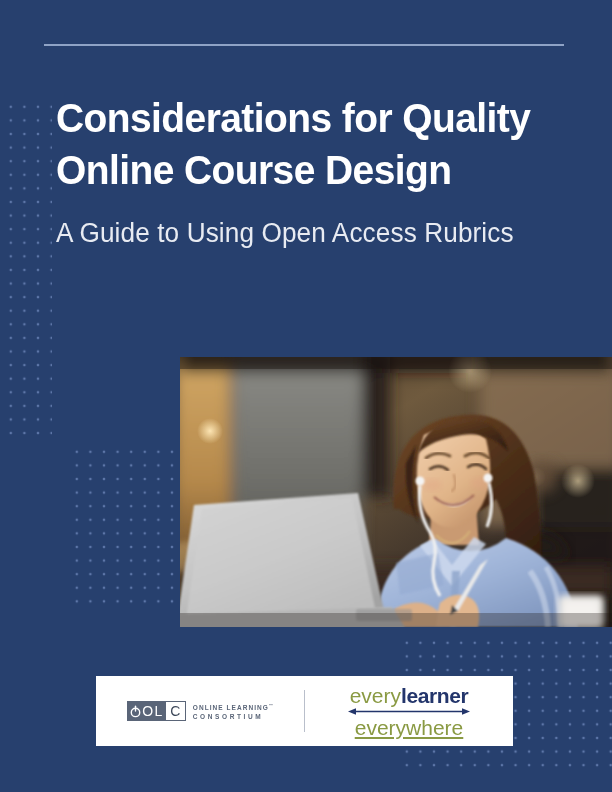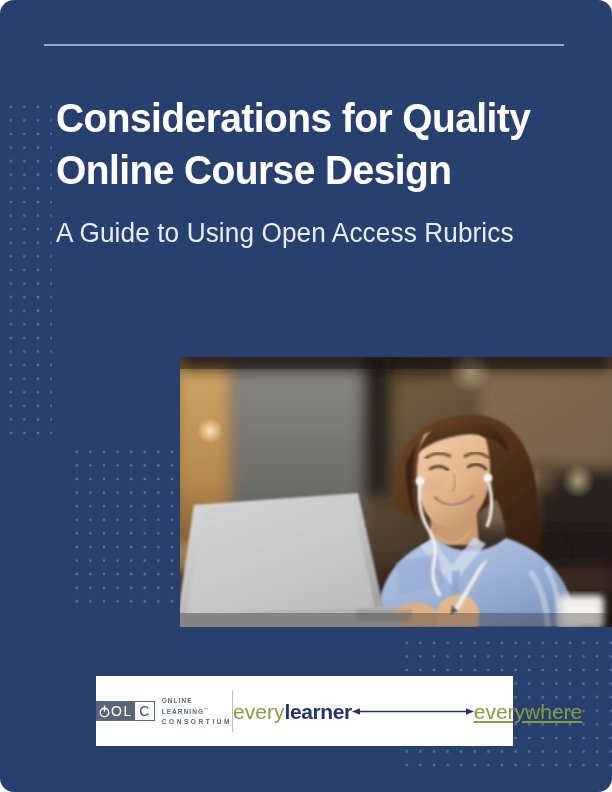--- a/index.html
+++ b/index.html
@@ -10,21 +10,20 @@
   body {
     font-family: "Liberation Sans", sans-serif;
   }
 
   #cover {
     position: relative;
     width: 612px;
     height: 792px;
     background: #27406E;
     overflow: hidden;
-    border-radius: 14px;
   }
 
   
   .dots {
     position: absolute;
     background-image: radial-gradient(circle, #5D76A8 1.25px, rgba(0,0,0,0) 1.6px);
     background-size: 13.6px 13.6px;
     background-position: 0 0;
     pointer-events: none;
   }
@@ -175,21 +174,21 @@
     letter-spacing: 1.05px;
     font-weight: 700;
   }
   .olc-words .line2 { letter-spacing: 2.6px; }
   .olc-tm { font-size: 4px; vertical-align: super; letter-spacing: 0; }
 
   
   .ele-lockup {
     position: relative;
     display: flex;
-    flex-direction: row;
+    flex-direction: column;
     align-items: center;
     line-height: 1;
   }
   .ele-top {
     font-family: "Liberation Sans", sans-serif;
     font-size: 21px;
     line-height: 21px;
     white-space: nowrap;
   }
   .ele-every { color: #8A9A43; font-weight: 400; }

